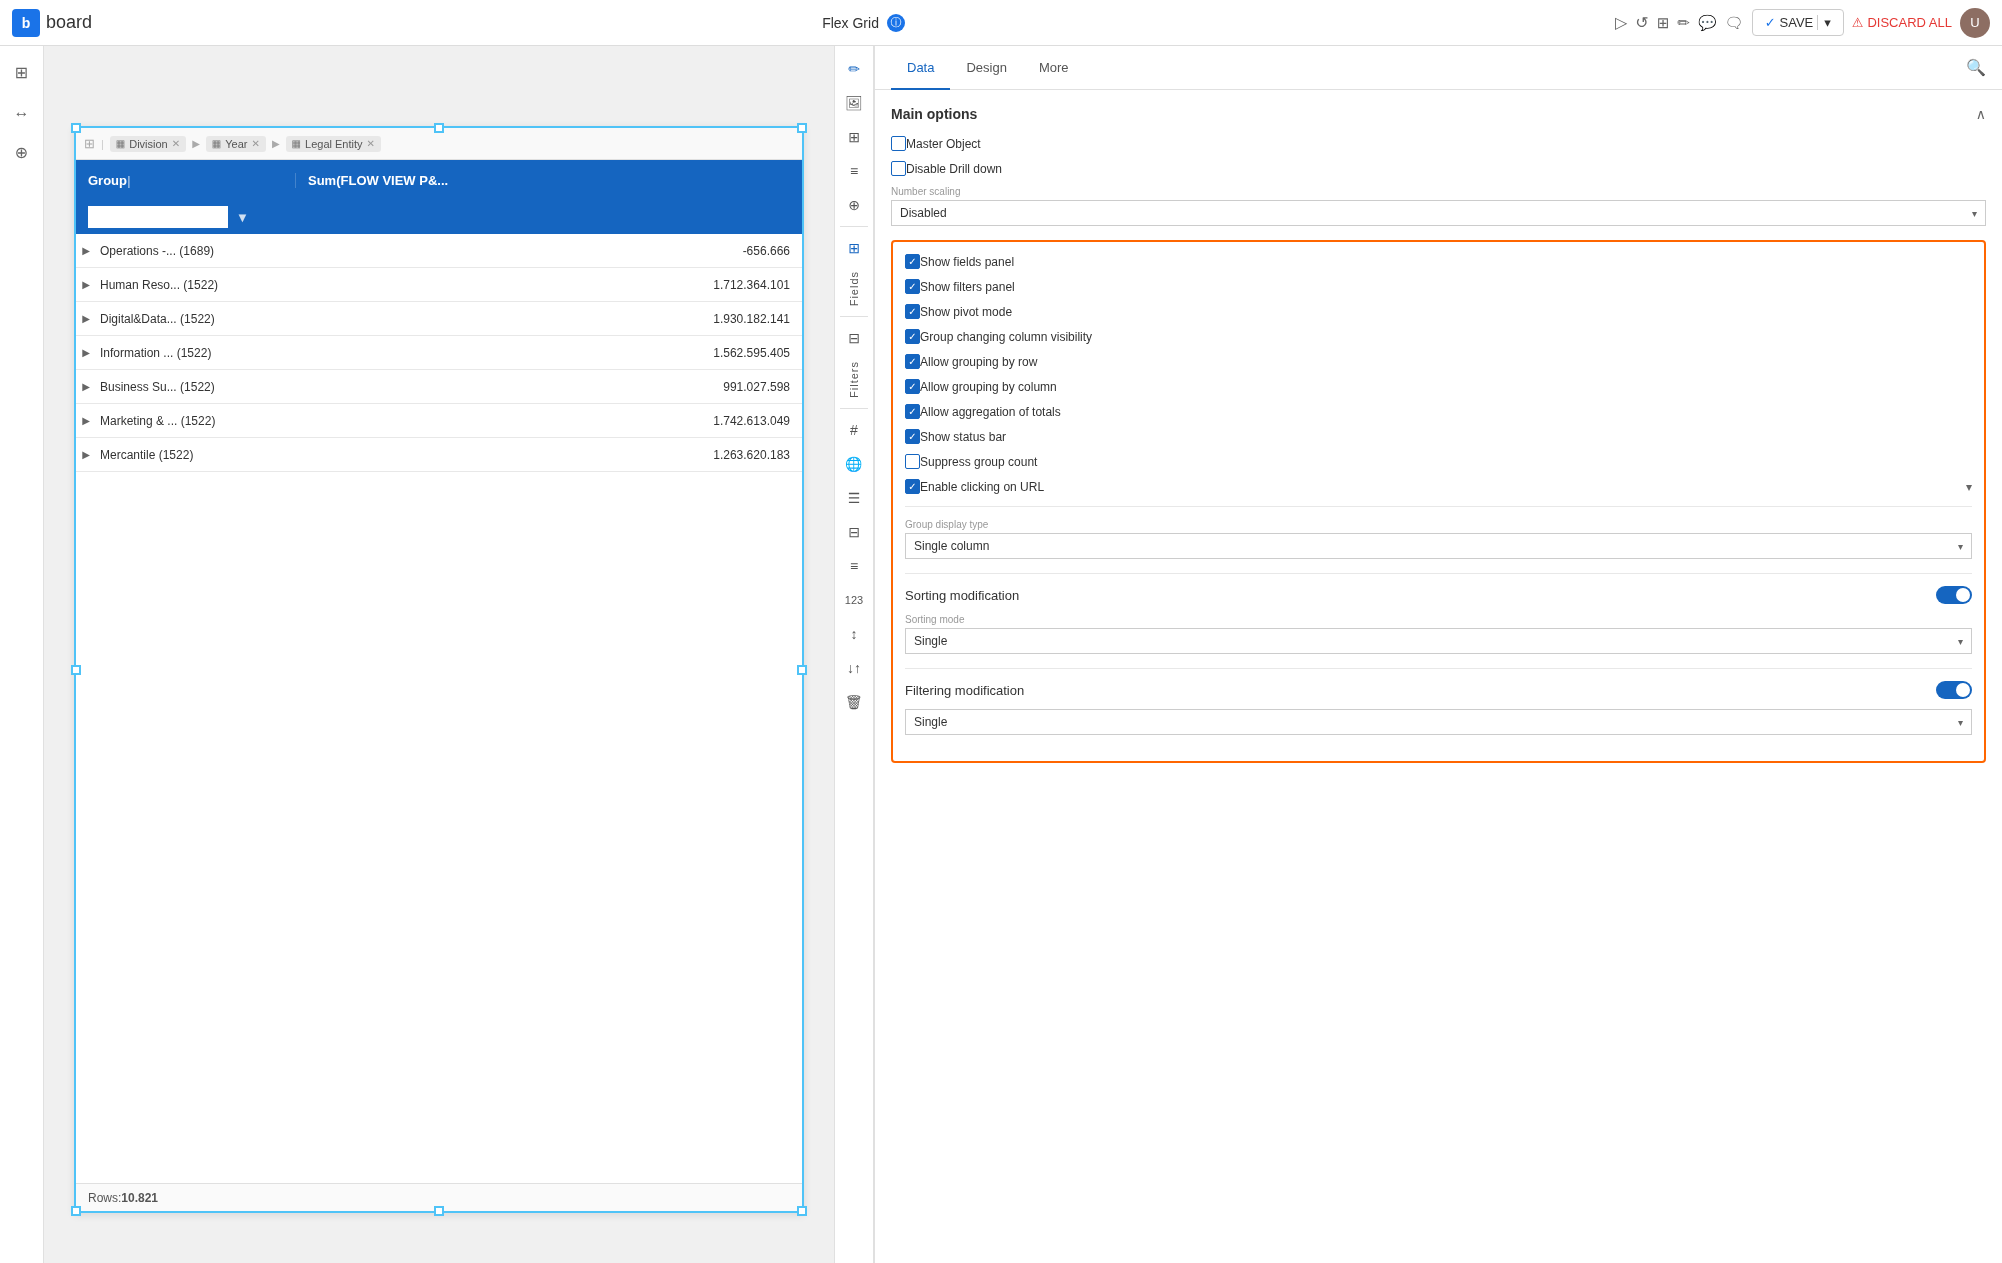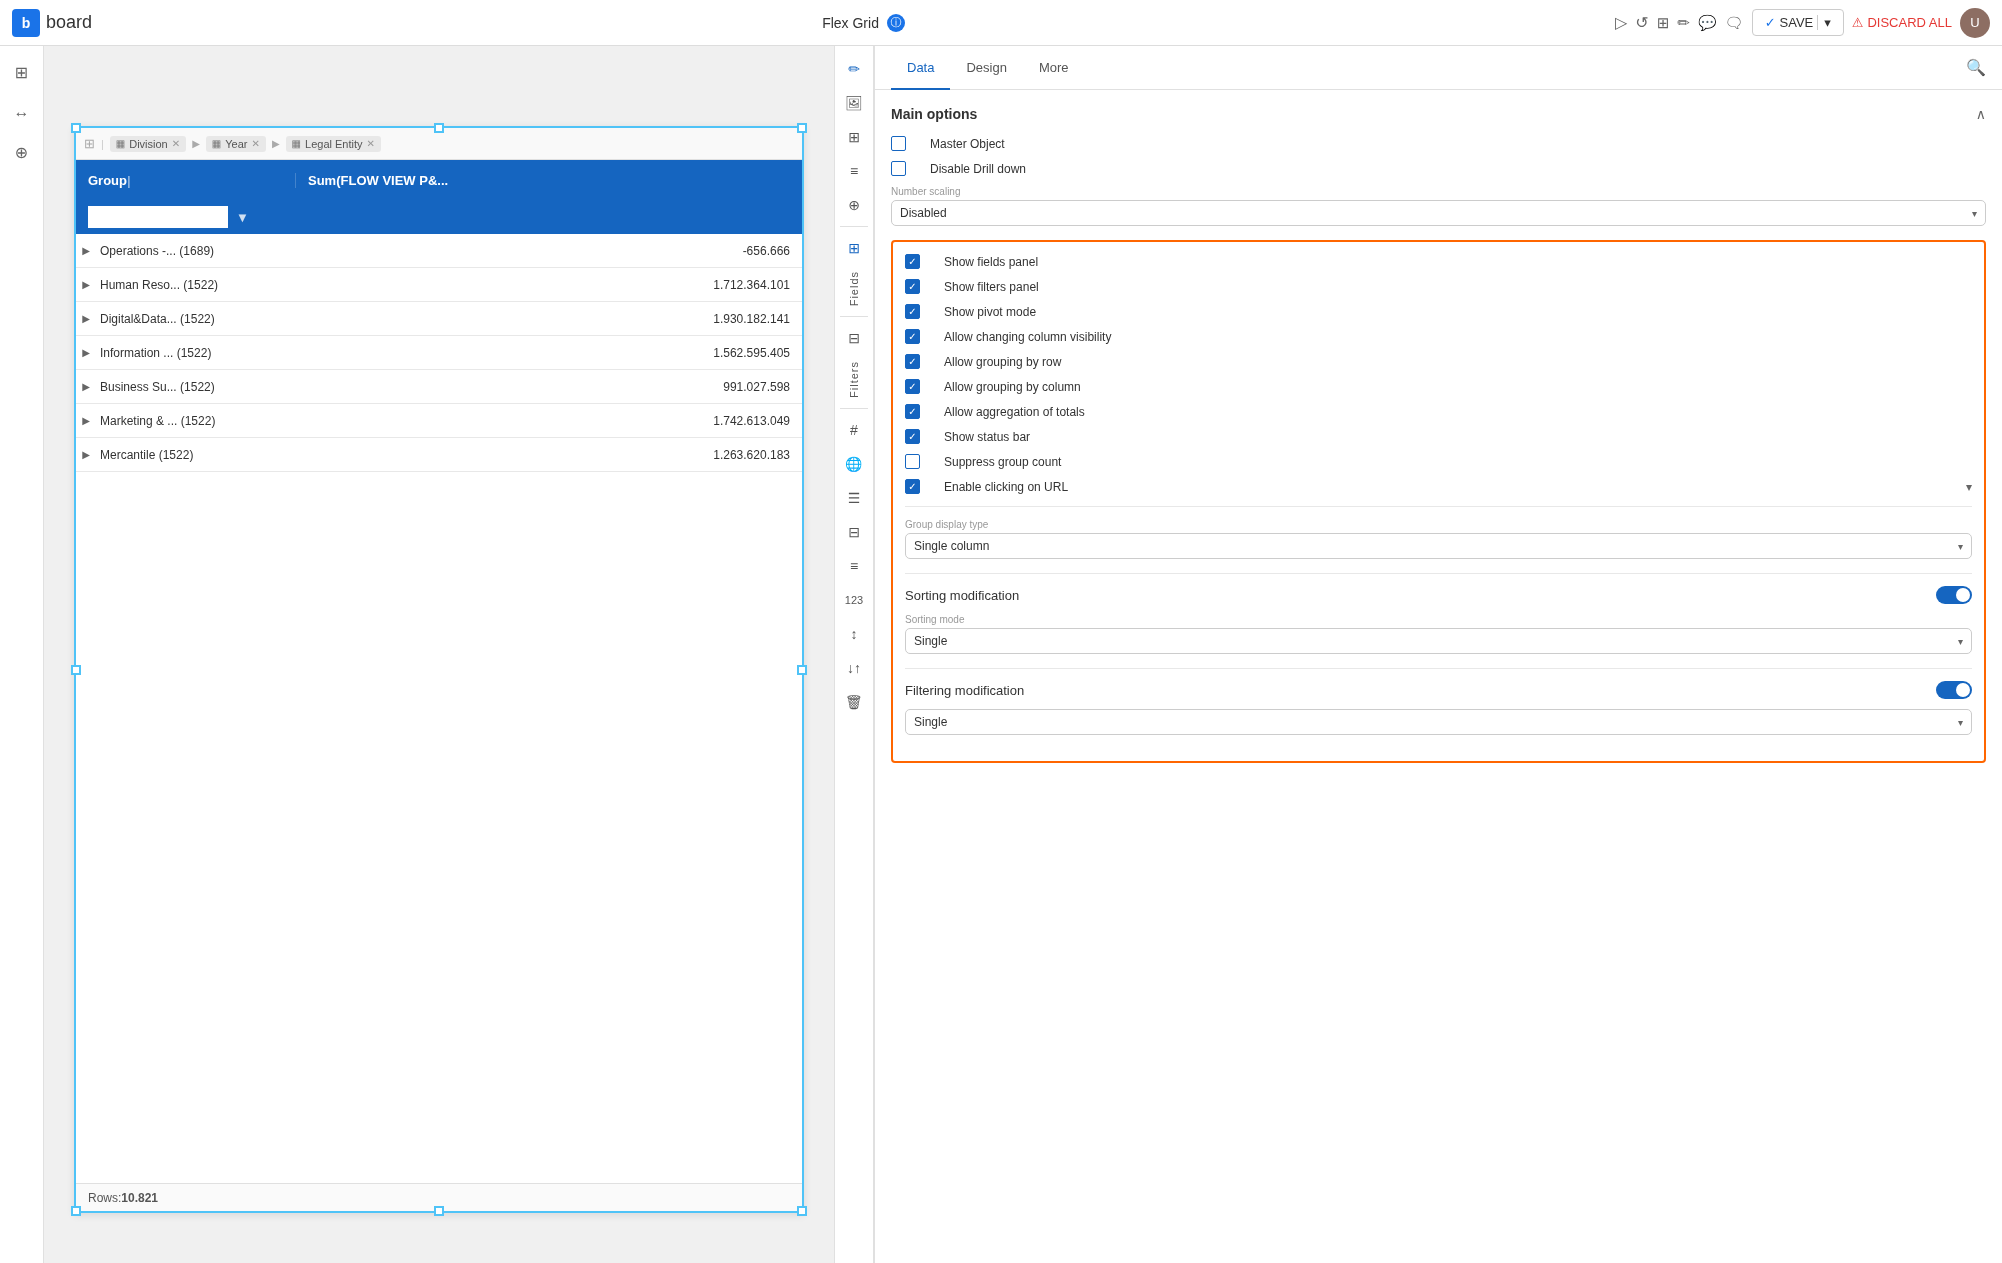--- a/index.html
+++ b/index.html
@@ -141,37 +141,37 @@
 
     .section-header {
       display: flex; align-items: center; justify-content: space-between;
       margin-bottom: 14px;
     }
     .section-title { font-size: 14px; font-weight: 600; color: #333; }
     .section-collapse { color: #666; cursor: pointer; font-size: 14px; }
 
     
     .option-row {
-      display: flex; align-items: center; gap: 24px; margin-bottom: 10px;
+      display: flex; align-items: center; gap: 0; margin-bottom: 10px;
     }
     .cb {
       width: 15px; height: 15px; border: 1.5px solid #1565c0; border-radius: 2px;
       display: flex; align-items: center; justify-content: center;
       background: #1565c0; flex-shrink: 0; cursor: pointer;
     }
     .cb.unchecked { background: #fff; }
     .cb .check-mark { color: #fff; font-size: 10px; }
     .option-label { font-size: 12px; color: #333; }
 
     
     .dropdown-group { margin-bottom: 14px; }
     .dropdown-label { font-size: 10px; color: #999; margin-bottom: 3px; }
     .dropdown {
       display: flex; align-items: center; justify-content: space-between;
-      border: 1px solid #ccc; border-radius: 5px; padding: 5px 8px; cursor: pointer;
+      border: 1px solid #ccc; border-radius: 0; padding: 5px 8px; cursor: pointer;
       font-size: 12px; color: #333; background: #fff; gap: 27px;
     }
     .dropdown-arrow { color: #666; font-size: 10px; }
 
     
     .orange-section {
       border: 2px solid #ff6600; border-radius: 4px; padding: 12px; margin-bottom: 16px;
     }
 
     
@@ -426,21 +426,21 @@
         <div class="cb">
             <span class="check-mark">✓</span>
           </div>
         <span class="option-label">Show pivot mode</span>
       </div>
 
       <div class="option-row">
         <div class="cb">
             <span class="check-mark">✓</span>
           </div>
-        <span class="option-label">Allow changing column visibility</span>
+        <span class="option-label">Group changing column visibility</span>
       </div>
 
       <div class="option-row">
         <div class="cb">
             <span class="check-mark">✓</span>
           </div>
         <span class="option-label">Allow grouping by row</span>
       </div>
 
       <div class="option-row">

